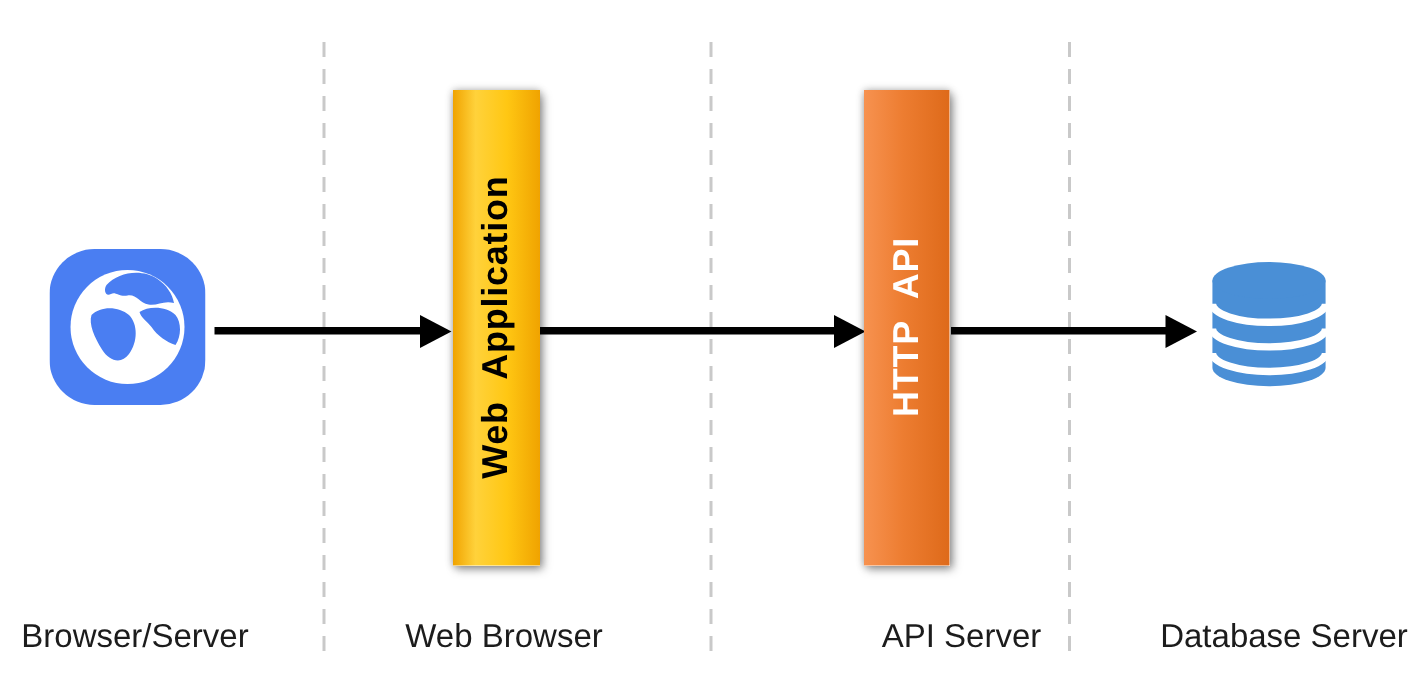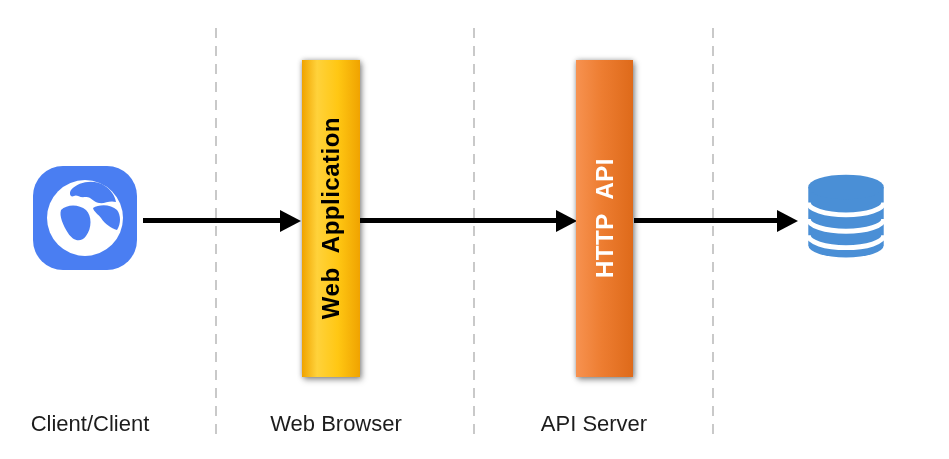--- a/index.html
+++ b/index.html
@@ -108,21 +108,21 @@
   .section-label {
     position: absolute;
     top: 411px;
     transform: translateX(-50%);
     font-size: 22px;
     color: var(--label, #1c1c1c);
     white-space: nowrap;
   }
   .label-browser { left: 90px; }
   .label-web     { left: 336px; }
-  .label-api     { left: 594px; text-align: center; }
+  .label-api     { left: 641px; text-align: center; }
   .label-db      { left: 856px; }
 </style>
 </head>
 <body>
 
 <div class="canvas">
 
   <div class="divider divider-1"></div>
   <div class="divider divider-2"></div>
   <div class="divider divider-3"></div>
@@ -162,17 +162,18 @@
   </div>
 
   <svg class="icon icon-db" viewBox="0 0 100 106" xmlns="http://www.w3.org/2000/svg">
     <path fill="var(--database-icon-blue, #4a8fd6)" d="M4,17 V88 A46,15 0 0 0 96,88 V17 Z"></path>
     <ellipse cx="50" cy="17" rx="46" ry="15" fill="var(--database-icon-blue, #4a8fd6)"></ellipse>
     <path d="M4,36 A46,15 0 0 0 96,36" stroke="#ffffff" stroke-width="6" fill="none"></path>
     <path d="M4,56 A46,15 0 0 0 96,56" stroke="#ffffff" stroke-width="6" fill="none"></path>
     <path d="M4,76 A46,15 0 0 0 96,76" stroke="#ffffff" stroke-width="6" fill="none"></path>
   </svg>
 
-  <div class="section-label label-browser">Client/Client</div>
+  <div class="section-label label-browser">Browser/Server</div>
   <div class="section-label label-web">Web Browser</div>
   <div class="section-label label-api">API Server</div>
+  <div class="section-label label-db">Database Server</div>
 
 </div>
 
 </body></html>

